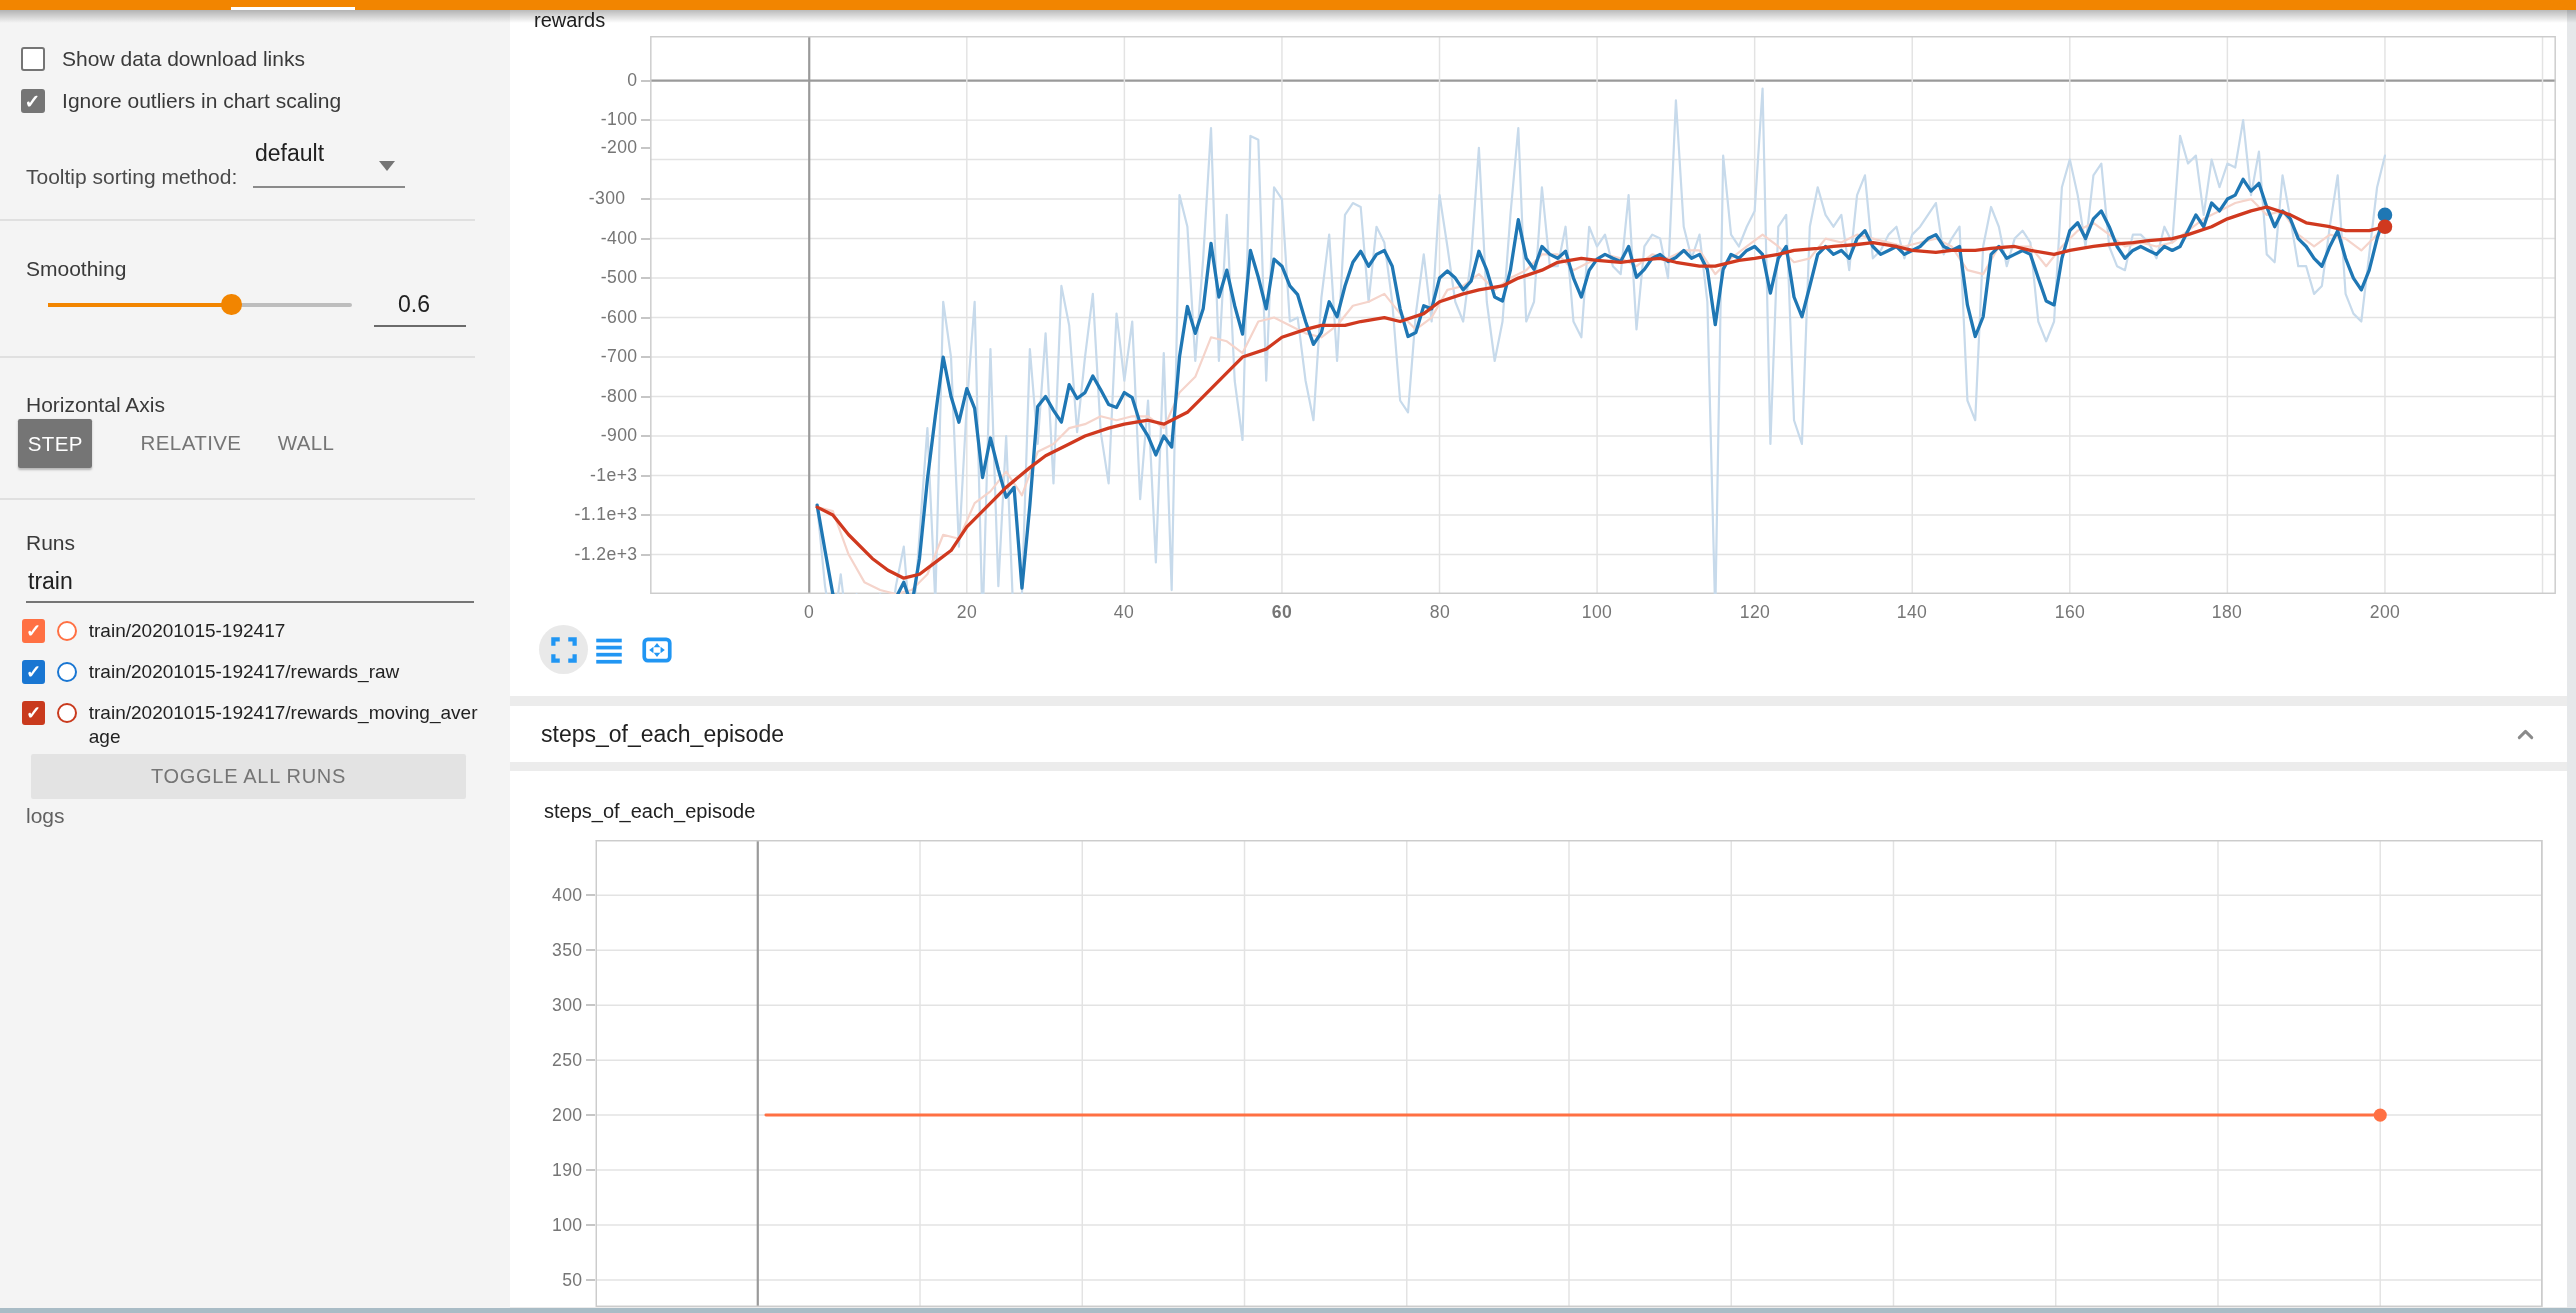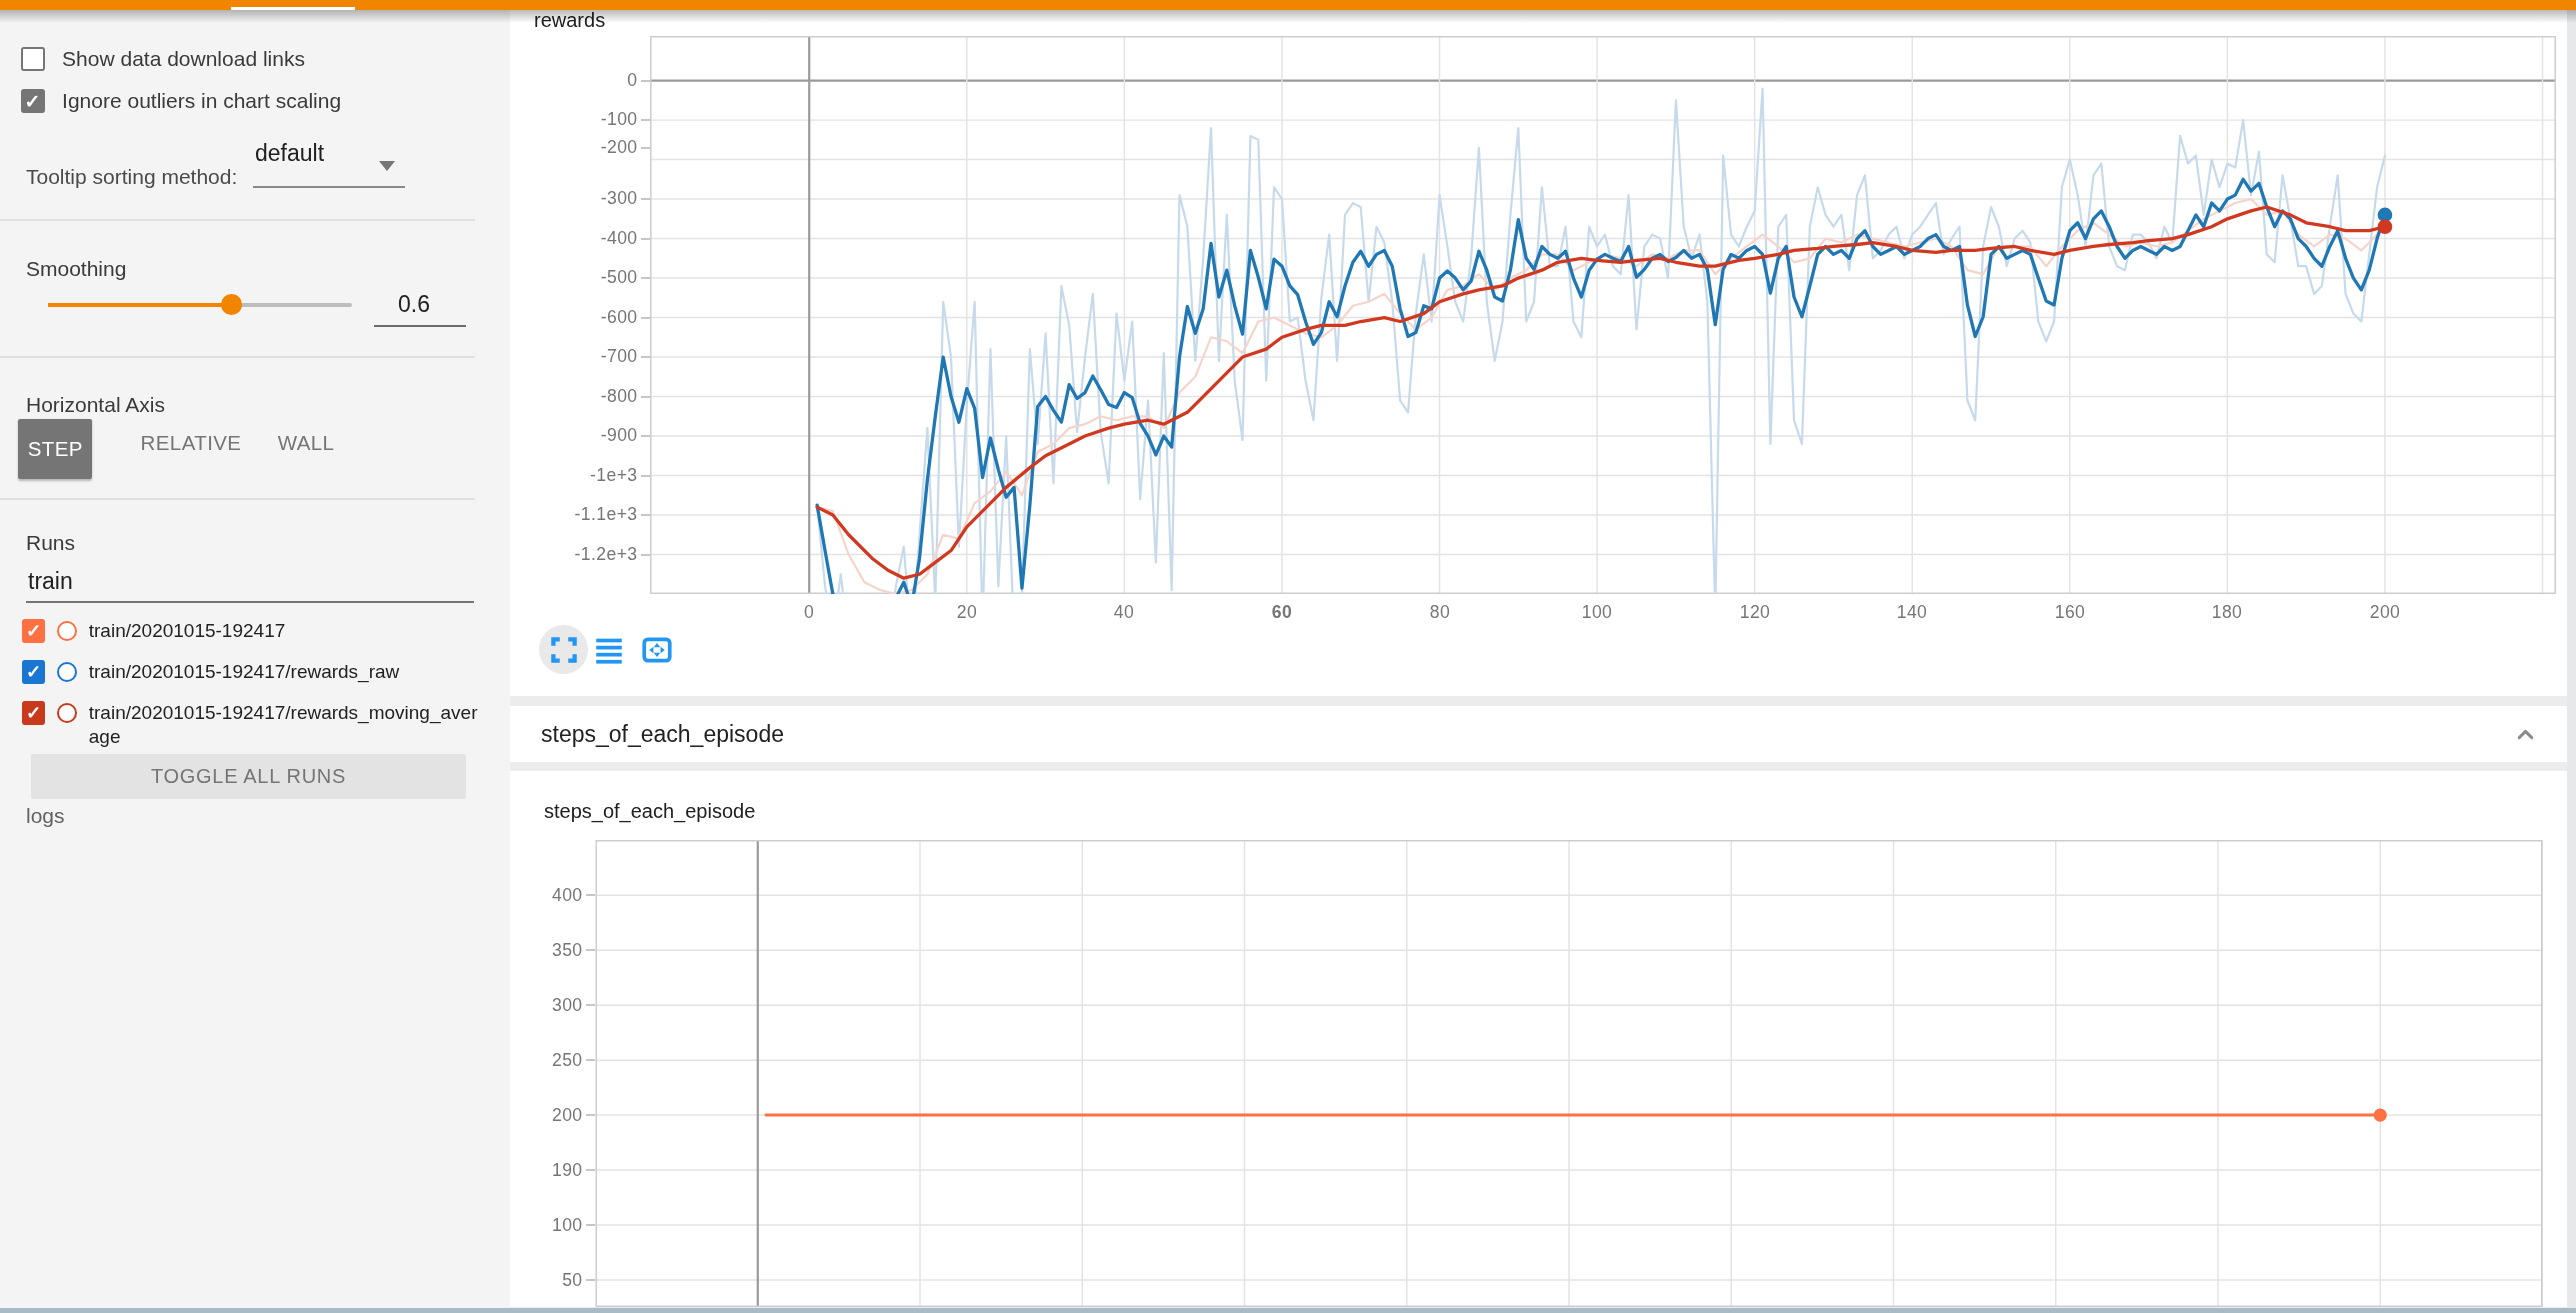--- a/index.html
+++ b/index.html
@@ -106,21 +106,21 @@
     <div class="slider-track">
       <div class="slider-fill" id="smooth-fill" style="width: 183px;"></div>
     </div>
     <div class="slider-thumb" id="smooth-thumb" style="left: 221px;"></div>
     <div class="slider-value">0.6</div>
     <div class="slider-value-line"></div>
 
     <div class="divider" style="top:346px"></div>
 
     <div class="side-label" style="top:371px;color:#3a3a3a">Horizontal Axis</div>
-    <div class="seg-btn selected" id="axis-step" style="left:18.3px;top:409px;width:74px;height:60px">STEP</div>
+    <div class="seg-btn selected" id="axis-step" style="left:18.3px;top:409px;width:74px;height:49px">STEP</div>
     <div class="seg-btn" id="axis-relative" style="left:129px;top:409px;width:124px;height:48px">RELATIVE</div>
     <div class="seg-btn" id="axis-wall" style="left:266px;top:409px;width:80px;height:48px">WALL</div>
 
     <div class="divider" style="top:488px"></div>
 
     <div class="side-label" style="top:509px;color:#3a3a3a">Runs</div>
     <input class="filter-input" value="train" style="">
     <div class="filter-underline"></div>
 
     <div class="run-row" style="top:609px">
@@ -153,21 +153,21 @@
             <i class="tick-dash"></i>
           </div>
           <div class="yrow" style="top: 73px;">
             <span>-100</span>
             <i class="tick-dash"></i>
           </div>
           <div class="yrow" style="top: 101px;">
             <span>-200</span>
             <i class="tick-dash"></i>
           </div>
-          <div class="yrow" style="top: 152px;">
+          <div class="yrow" style="top: 152px; gap: 12px;">
             <span>-300</span>
             <i class="tick-dash"></i>
           </div>
           <div class="yrow" style="top: 192px;">
             <span>-400</span>
             <i class="tick-dash"></i>
           </div>
           <div class="yrow" style="top: 231px;">
             <span>-500</span>
             <i class="tick-dash"></i>

